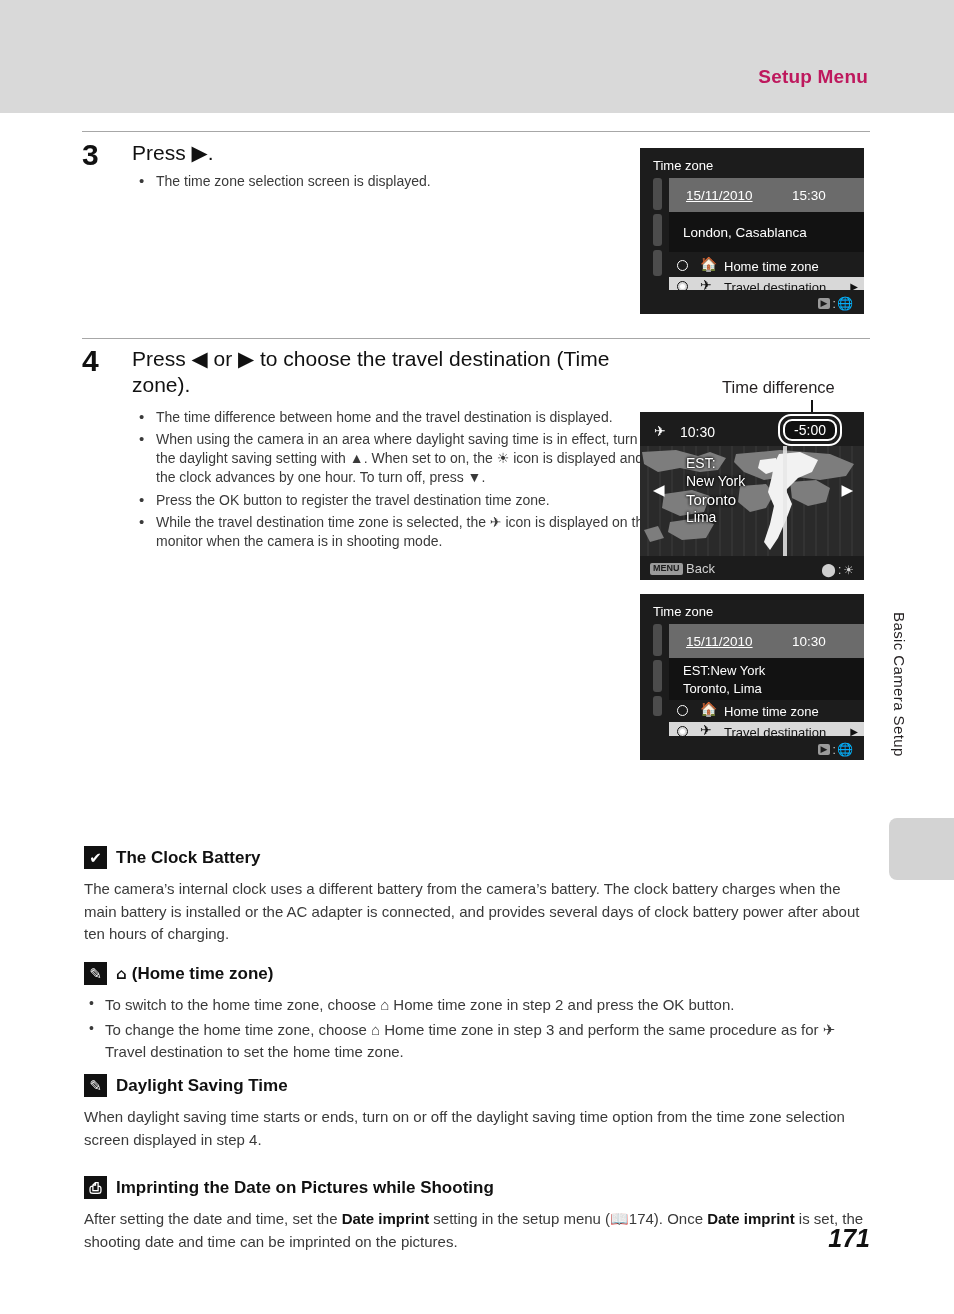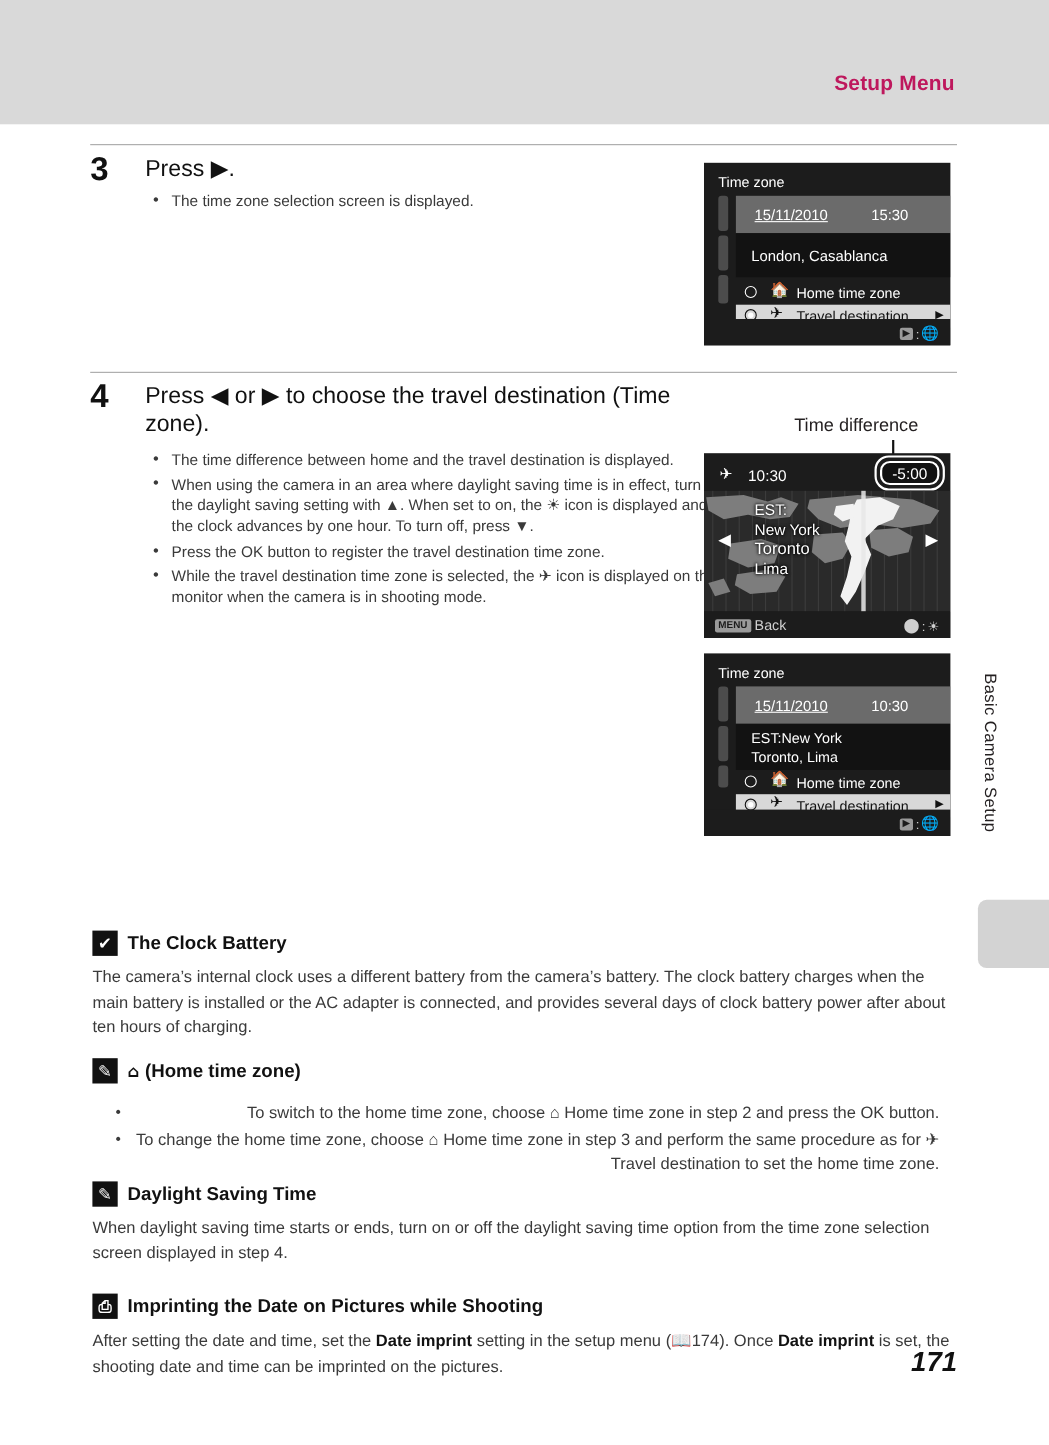--- a/index.html
+++ b/index.html
@@ -141,21 +141,21 @@
 
   
   #lcd-2 .m-plane { position:absolute; left:14px; top:12px; font-size:14px; }
   #lcd-2 .m-time  { position:absolute; left:40px; top:13px; font-size:14px; }
   #lcd-2 .m-diff {
     position:absolute; right:9px; top:6px;
     border:2px solid #fff; border-radius:9px;
     padding:2px 9px; font-size:14px; background:#111;
   }
   #lcd-2 .m-diff-outer {
-    position:absolute; right:5px; top:2px;
+    position:absolute; right:22px; top:2px;
     border:2px solid #fff; border-radius:13px;
     padding:3px; 
     margin-left:16px;
   }
   #map-canvas { position:absolute; left:0; top:34px; width:224px; height:110px; }
   #lcd-2 .m-city {
     position:absolute; left:46px; font-size:14px; color:#fff;
     text-shadow:0 0 3px #000, 0 0 3px #000;
     white-space:nowrap;
   }
@@ -171,21 +171,21 @@
     font-size:17px; font-weight:bold; color:#111; margin-bottom:9px;
   }
   .note-icon {
     width:23px; height:23px; background:#111; color:#fff;
     display:flex; align-items:center; justify-content:center;
     font-size:15px; flex:0 0 auto;
   }
   .note-body {
     font-size:15px; line-height:1.5; color:#3a3a3a;
   }
-  .note-ul { margin:16px; padding:0; list-style:none;text-align:right; }
+  .note-ul { margin:0; padding:0; list-style:none; }
   .note-ul li {
     position:relative; padding-left:21px; margin-bottom:2px;
     font-size:15px; line-height:1.5; color:#3a3a3a;
   }
   .note-ul li:before {
     content:"\2022"; position:absolute; left:5px; top:-1px; font-size:14px;
   }
   .note-body b, .note-ul b { color:#111; }
 
   #page-number {

